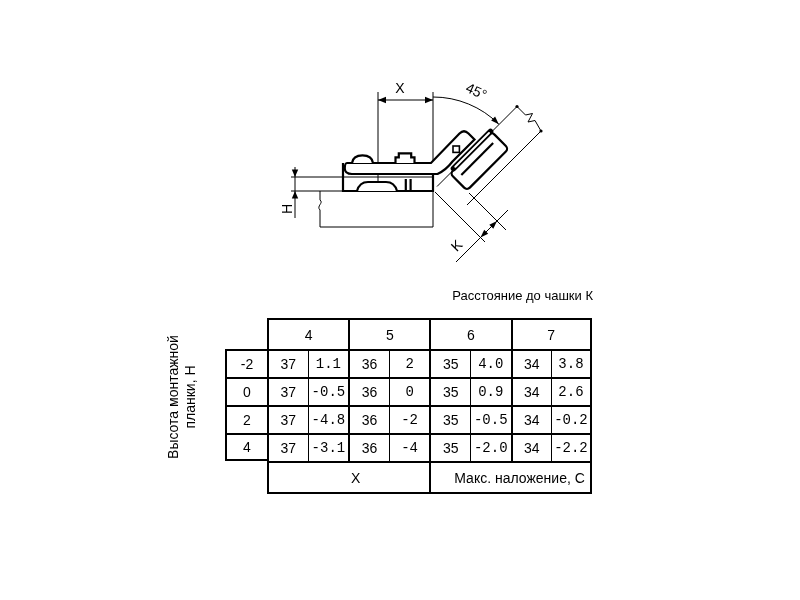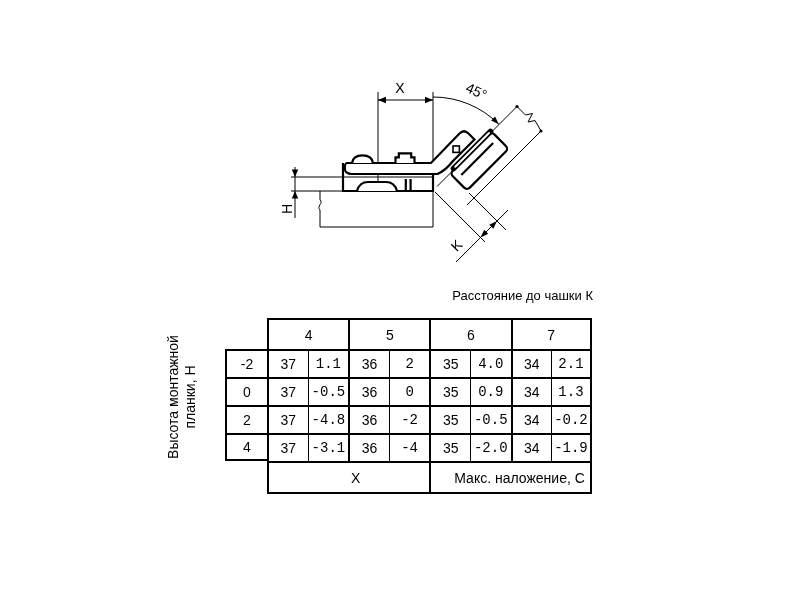--- a/index.html
+++ b/index.html
@@ -108,50 +108,50 @@
     <div class="c hg re">7</div>
 
     <div class="c">-2</div>
     <div class="c">37</div>
     <div class="c t1">1.1</div>
     <div class="c">36</div>
     <div class="c t1">2</div>
     <div class="c">35</div>
     <div class="c t1">4.0</div>
     <div class="c">34</div>
-    <div class="c t1 re">2.1</div>
+    <div class="c t1 re">3.8</div>
 
     <div class="c">0</div>
     <div class="c">37</div>
     <div class="c t1">-0.5</div>
     <div class="c">36</div>
     <div class="c t1">0</div>
     <div class="c">35</div>
     <div class="c t1">0.9</div>
     <div class="c">34</div>
-    <div class="c t1 re">1.3</div>
+    <div class="c t1 re">2.6</div>
 
     <div class="c">2</div>
     <div class="c">37</div>
     <div class="c t1">-4.8</div>
     <div class="c">36</div>
     <div class="c t1">-2</div>
     <div class="c">35</div>
     <div class="c t1">-0.5</div>
     <div class="c">34</div>
     <div class="c t1 re">-0.2</div>
 
     <div class="c bb">4</div>
     <div class="c">37</div>
     <div class="c t1">-3.1</div>
     <div class="c">36</div>
     <div class="c t1">-4</div>
     <div class="c">35</div>
     <div class="c t1">-2.0</div>
     <div class="c">34</div>
-    <div class="c t1 re">-1.9</div>
+    <div class="c t1 re">-2.2</div>
 
     <div class="sp"></div>
     <div class="c fl bb">X</div>
     <div class="c fr bb re">Макс. наложение, С</div>
   </div>
 
 </div>
 
 </body></html>

